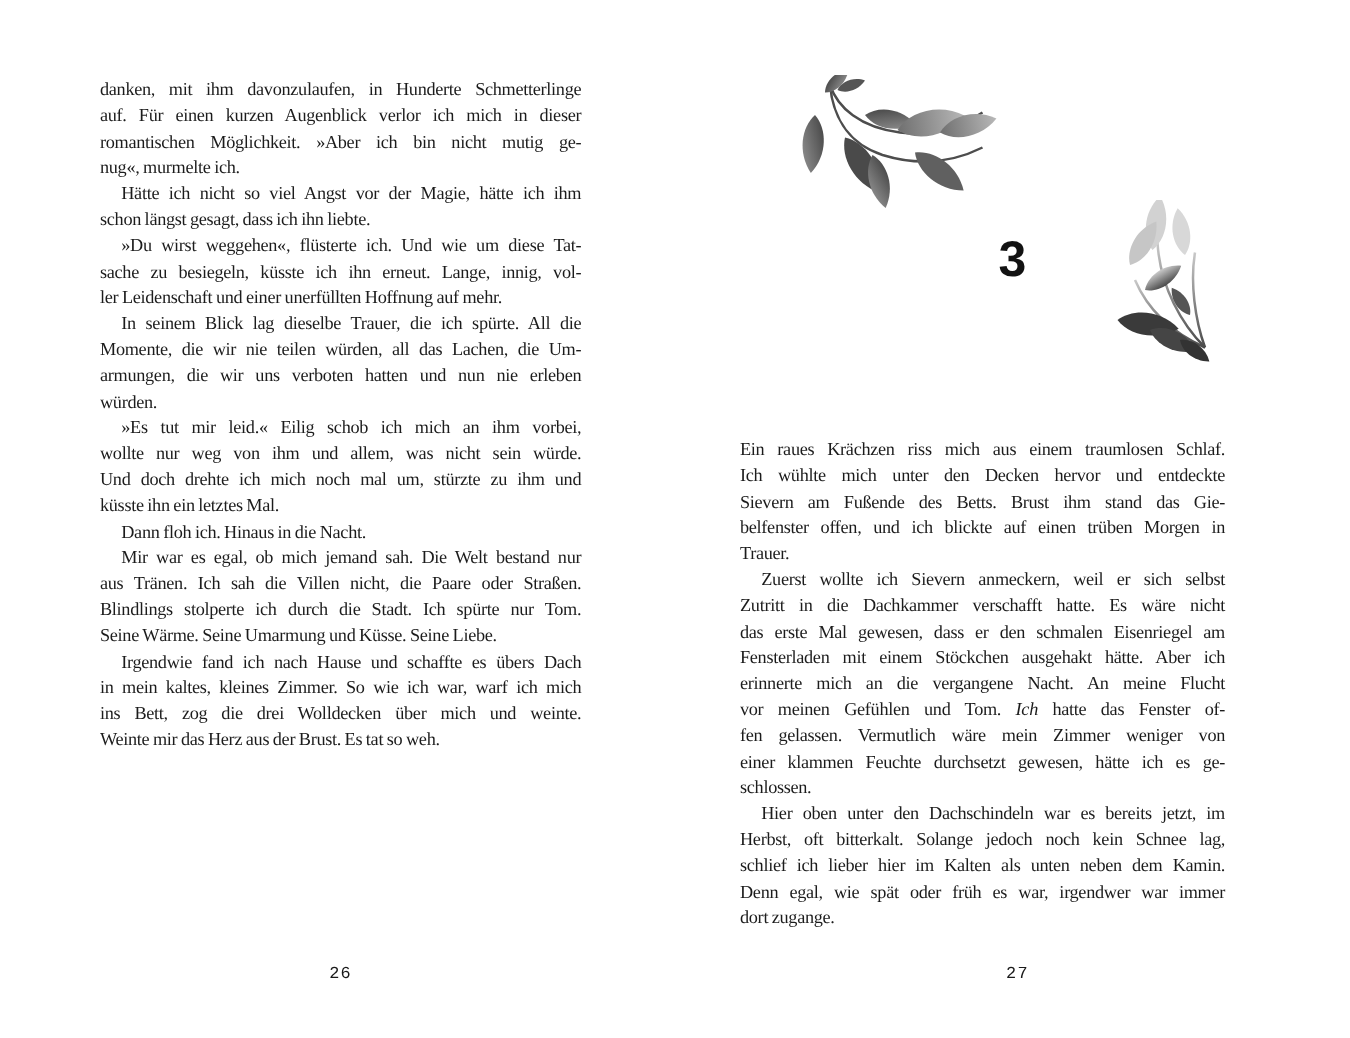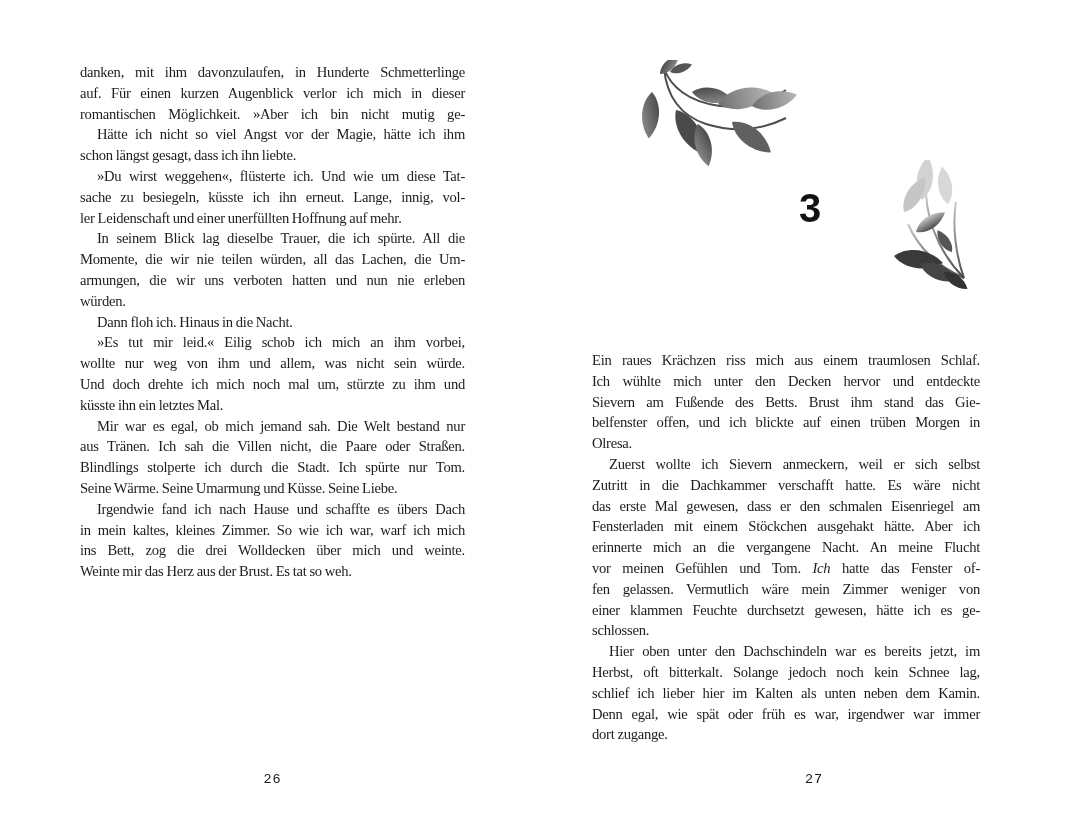--- a/index.html
+++ b/index.html
@@ -60,44 +60,45 @@
 <body>
 
 <div class="book">
 
   <section>
     <div class="text-block" id="left-text">
         <div class="para">
           <div class="line">danken, mit ihm davonzulaufen, in Hunderte Schmetterlinge</div>
           <div class="line">auf. Für einen kurzen Augenblick verlor ich mich in dieser</div>
           <div class="line">romantischen Möglichkeit. »Aber ich bin nicht mutig ge-</div>
+          <div class="line last">nug«, murmelte ich.</div>
         </div>
         <div class="para">
           <div class="line indent">Hätte ich nicht so viel Angst vor der Magie, hätte ich ihm</div>
           <div class="line last">schon längst gesagt, dass ich ihn liebte.</div>
         </div>
         <div class="para">
           <div class="line indent">»Du wirst weggehen«, flüsterte ich. Und wie um diese Tat-</div>
           <div class="line">sache zu besiegeln, küsste ich ihn erneut. Lange, innig, vol-</div>
           <div class="line last">ler Leidenschaft und einer unerfüllten Hoffnung auf mehr.</div>
         </div>
         <div class="para">
           <div class="line indent">In seinem Blick lag dieselbe Trauer, die ich spürte. All die</div>
           <div class="line">Momente, die wir nie teilen würden, all das Lachen, die Um-</div>
           <div class="line">armungen, die wir uns verboten hatten und nun nie erleben</div>
           <div class="line last">würden.</div>
         </div>
         <div class="para">
-          <div class="line last indent">Dann floh ich. Hinaus in die Nacht.</div>
-        </div>
-        <div class="para">
           <div class="line indent">»Es tut mir leid.« Eilig schob ich mich an ihm vorbei,</div>
           <div class="line">wollte nur weg von ihm und allem, was nicht sein würde.</div>
           <div class="line">Und doch drehte ich mich noch mal um, stürzte zu ihm und</div>
           <div class="line last">küsste ihn ein letztes Mal.</div>
+        </div>
+        <div class="para">
+          <div class="line last indent">Dann floh ich. Hinaus in die Nacht.</div>
         </div>
         <div class="para">
           <div class="line indent">Mir war es egal, ob mich jemand sah. Die Welt bestand nur</div>
           <div class="line">aus Tränen. Ich sah die Villen nicht, die Paare oder Straßen.</div>
           <div class="line">Blindlings stolperte ich durch die Stadt. Ich spürte nur Tom.</div>
           <div class="line last">Seine Wärme. Seine Umarmung und Küsse. Seine Liebe.</div>
         </div>
         <div class="para">
           <div class="line indent">Irgendwie fand ich nach Hause und schaffte es übers Dach</div>
           <div class="line">in mein kaltes, kleines Zimmer. So wie ich war, warf ich mich</div>
@@ -164,21 +165,21 @@
         <use href="#leaf" fill="#555555" transform="translate(66,92) rotate(-120) scale(0.45)"></use>
       </g>
     </svg>
 
     <div class="text-block" id="right-text">
         <div class="para">
           <div class="line">Ein raues Krächzen riss mich aus einem traumlosen Schlaf.</div>
           <div class="line">Ich wühlte mich unter den Decken hervor und entdeckte</div>
           <div class="line">Sievern am Fußende des Betts. Brust ihm stand das Gie-</div>
           <div class="line">belfenster offen, und ich blickte auf einen trüben Morgen in</div>
-          <div class="line last">Olresa.</div>
+          <div class="line last">Trauer.</div>
         </div>
         <div class="para">
           <div class="line indent">Zuerst wollte ich Sievern anmeckern, weil er sich selbst</div>
           <div class="line">Zutritt in die Dachkammer verschafft hatte. Es wäre nicht</div>
           <div class="line">das erste Mal gewesen, dass er den schmalen Eisenriegel am</div>
           <div class="line">Fensterladen mit einem Stöckchen ausgehakt hätte. Aber ich</div>
           <div class="line">erinnerte mich an die vergangene Nacht. An meine Flucht</div>
           <div class="line"><span>vor meinen Gefühlen und Tom. </span><em>Ich</em><span> hatte das Fenster of-</span></div>
           <div class="line">fen gelassen. Vermutlich wäre mein Zimmer weniger von</div>
           <div class="line">einer klammen Feuchte durchsetzt gewesen, hätte ich es ge-</div>

